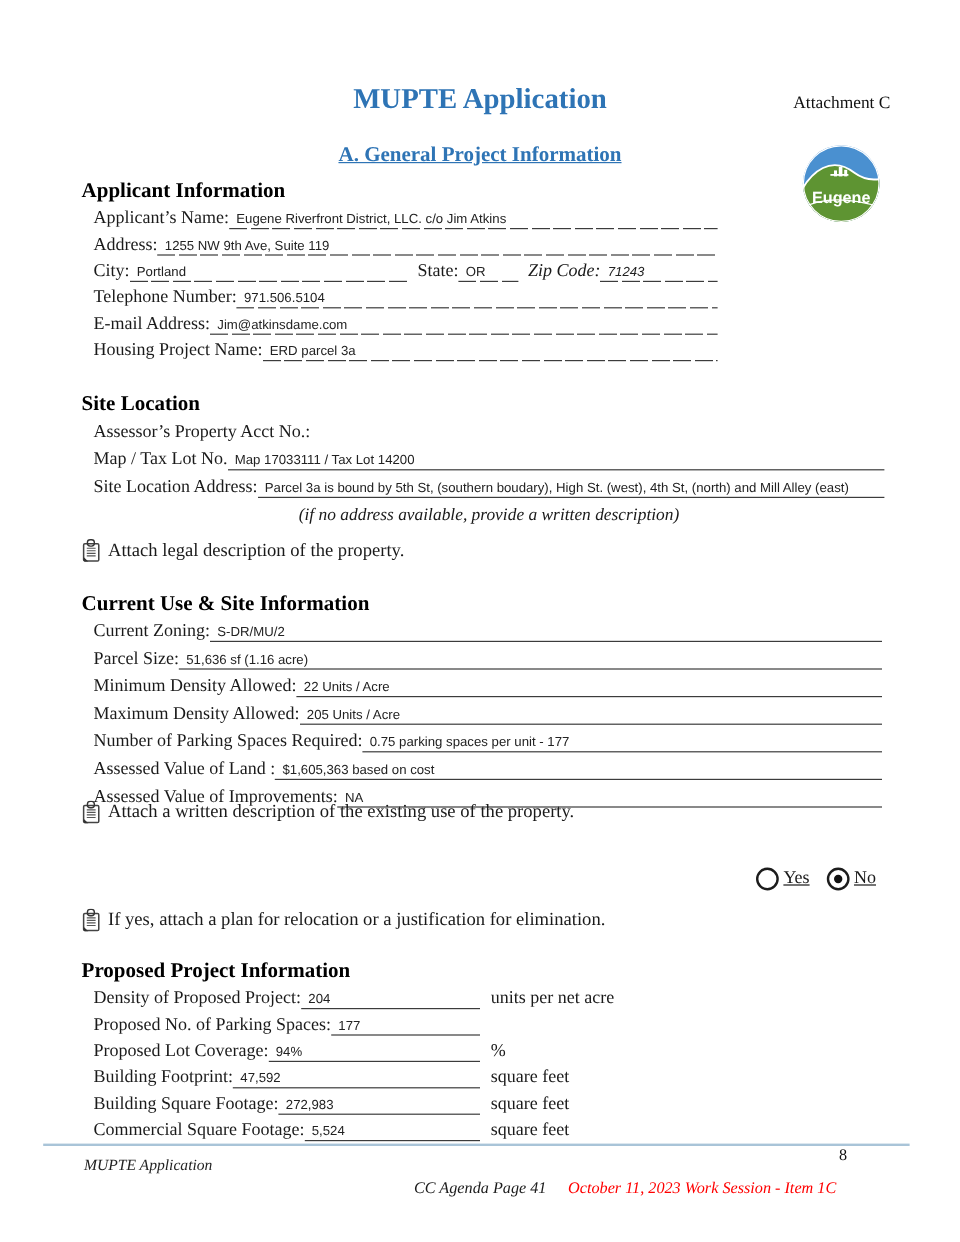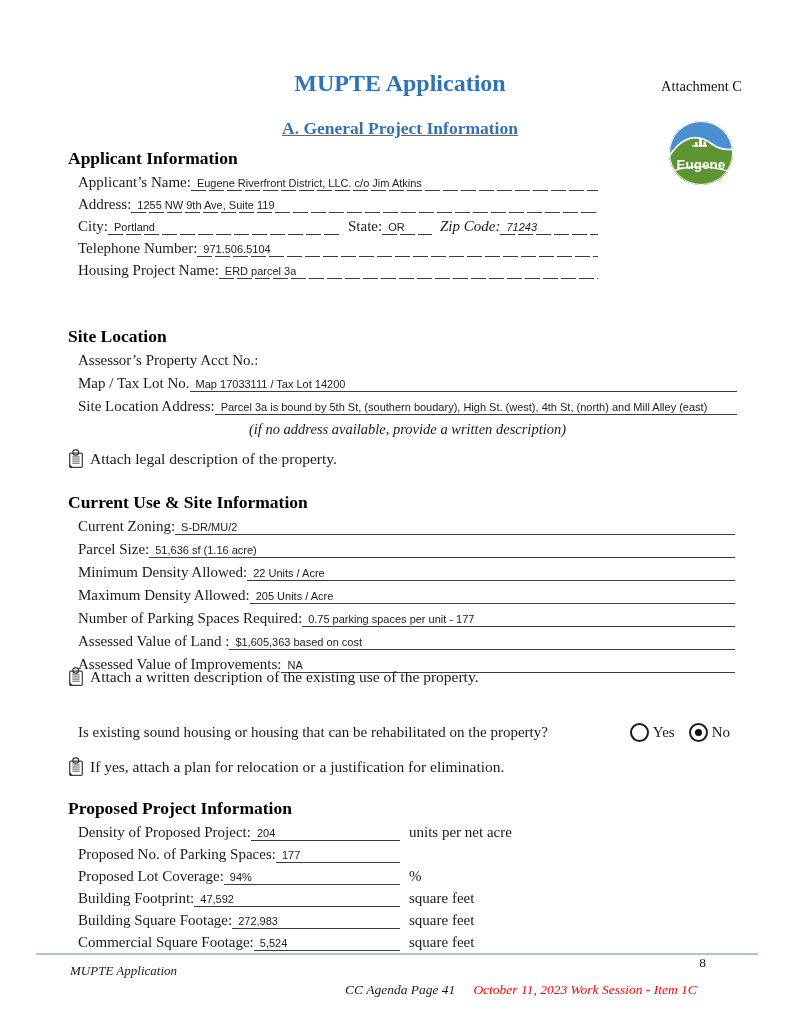--- a/index.html
+++ b/index.html
@@ -47,21 +47,21 @@
   .attach-row svg{flex:0 0 auto;}
 
   
   .sec-current{top:492px;}
   .sec-current .frow{width:657px;height:23px;}
 
   
   .attach-abs1{position:absolute;top:658px;left:68px;justify-content:center;}
   .question-row{position:absolute;top:723px;left:78px;width:652px;display:flex;
                 align-items:center;font-size:15px;}
-  .radio-group{margin-left:auto;display:flex;align-items:center;gap:4px;}
+  .radio-group{margin-left:auto;display:flex;align-items:center;gap:4px;text-decoration:underline;}
   .radio{width:15px;height:15px;border:2px solid #1c1c1c;border-radius:50%;
          display:inline-flex;align-items:center;justify-content:center;background:#fff;
          margin-left:10px;}
   .radio .dot{width:7px;height:7px;border-radius:50%;background:#111;}
   .radio-label{font-size:15px;}
   .attach-abs2{position:absolute;top:748px;left:68px;}
 
   
   .sec-proposed{top:798px;}
   .prow{display:flex;align-items:baseline;margin-left:10px;height:22px;}
@@ -130,20 +130,24 @@
       <span class="seg seg-zip">
         <span class="flabel">Zip Code:</span>
         <span class="fvalue u-dash">71243</span>
       </span>
     </div>
     <div class="frow">
       <span class="flabel">Telephone Number:</span>
       <span class="fvalue u-dash">971.506.5104</span>
     </div>
     <div class="frow">
+      <span class="flabel">E-mail Address:</span>
+      <span class="fvalue u-dash">Jim@atkinsdame.com</span>
+    </div>
+    <div class="frow">
       <span class="flabel">Housing Project Name:</span>
       <span class="fvalue u-dash">ERD parcel 3a</span>
     </div>
   </div>
 
   <div class="sec sec-site">
     <h2 class="sec-heading">Site Location</h2>
     <div class="frow w-acct">
       <span class="flabel">Assessor’s Property Acct No.:</span>
     </div>
@@ -203,21 +207,20 @@
     <svg width="16" height="20" viewBox="0 0 15 19">
       <rect x="1.5" y="4" width="12" height="13.5" rx="1" fill="#fff" stroke="#444" stroke-width="1.2"></rect>
       <path d="M4 7.5h7M4 9.5h7M4 11.5h7M4 13.5h7" stroke="#555" stroke-width="0.9"></path>
       <rect x="4.5" y="0.8" width="5.5" height="5" rx="2.2" fill="none" stroke="#333" stroke-width="1.1"></rect>
       <path d="M1.5 14.5 L5.2 18 H2.7 a1.2 1.2 0 0 1 -1.2 -1.2 Z" fill="#333"></path>
     </svg>
     <span>Attach a written description of the existing use of the property.</span>
   </div>
 
   <div class="question-row">
-    <span>Is existing sound housing or housing that can be rehabilitated on the property?</span>
     <span class="radio-group">
       <span class="radio">
         <span class="dot" style="visibility: hidden;"></span>
       </span>
       <span class="radio-label">Yes</span>
       <span class="radio">
         <span class="dot" style="visibility: visible;"></span>
       </span>
       <span class="radio-label">No</span>
     </span>

